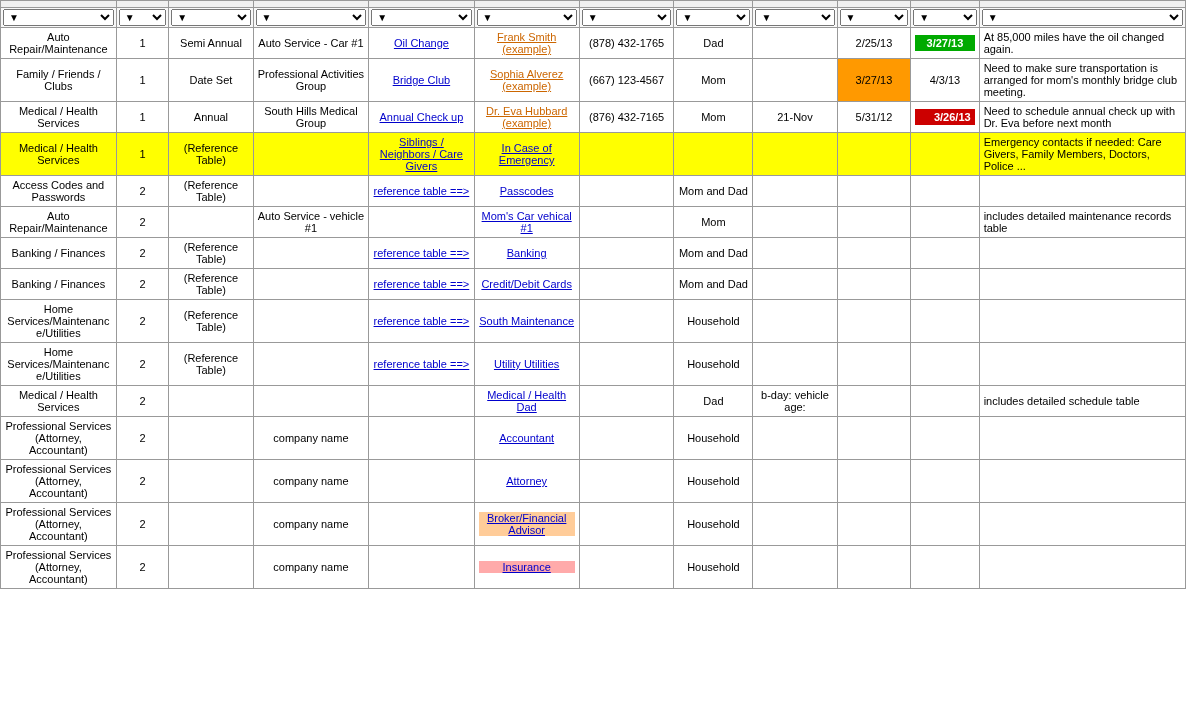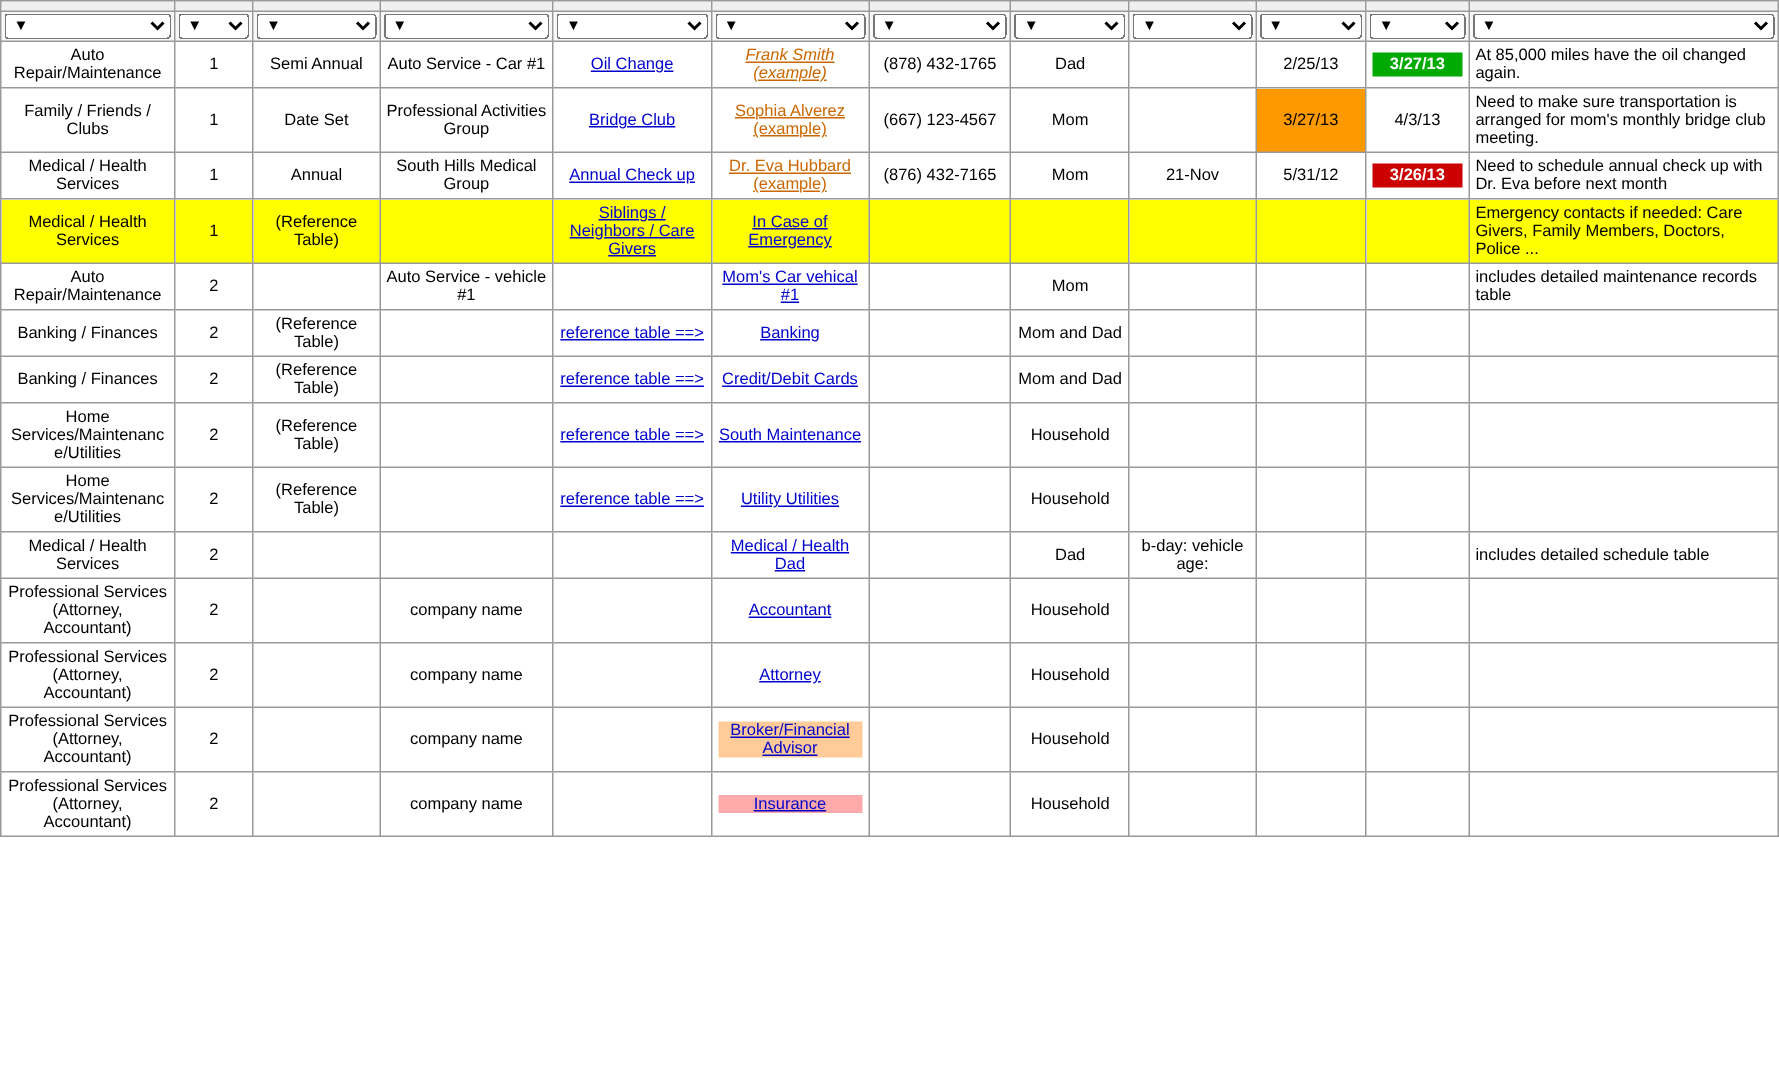--- a/index.html
+++ b/index.html
@@ -109,21 +109,21 @@
       <td><select class="filter-select"><option>▼</option></select></td>
     </tr>
   </thead>
   <tbody id="table-body">
   <tr>
     <td class="category-cell" style="">Auto Repair/Maintenance</td>
     <td class="priority-cell" style="">1</td>
     <td style="">Semi Annual</td>
     <td style="">Auto Service - Car #1</td>
     <td style=""><a href="#">Oil Change</a></td>
-    <td style=""><a href="#" style="color:#cc6600;font-style:italic;">Frank Smith (example)</a></td>
+    <td style=""><a href="#" style="color:#cc6600;">Frank Smith (example)</a></td>
     <td style="">(878) 432-1765</td>
     <td style="">Dad</td>
     <td style=""></td>
     <td>2/25/13</td>
     <td style="">
           <span style="background:#00aa00;color:#fff;font-weight:bold;padding:2px 4px;display:block;">3/27/13</span>
         </td>
     <td class="comments-cell" style="">At 85,000 miles have the oil changed again.</td>
   </tr>
       <tr>
@@ -145,39 +145,53 @@
     <td class="priority-cell" style="">1</td>
     <td style="">Annual</td>
     <td style="">South Hills Medical Group</td>
     <td style=""><a href="#">Annual Check up</a></td>
     <td style=""><a href="#" style="color:#cc6600;">Dr. Eva Hubbard (example)</a></td>
     <td style="">(876) 432-7165</td>
     <td style="">Mom</td>
     <td style="">21-Nov</td>
     <td>5/31/12</td>
     <td style="">
-          <span style="background:#cc0000;color:#fff;font-weight:bold;padding:2px 4px;display:block;">3/26/13</span>
+          <span style="background:#cc0000;color:#fff;font-weight:bold;padding:2px 4px;display:block;text-align:right;">3/26/13</span>
         </td>
     <td class="comments-cell" style="">Need to schedule annual check up with Dr. Eva before next month</td>
   </tr>
       <tr style="background-color: rgb(255, 255, 0);">
     <td class="category-cell" style="background:#ffff00;">Medical / Health Services</td>
     <td class="priority-cell" style="background:#ffff00;">1</td>
     <td style="background:#ffff00;">(Reference Table)</td>
     <td style="background:#ffff00;"></td>
     <td style="background:#ffff00;"><a href="#">Siblings / Neighbors / Care Givers</a></td>
     <td style="background:#ffff00;margin-left:44px;"><a href="#" style="color:#0000cc;">In Case of Emergency</a></td>
     <td style="background:#ffff00;"></td>
     <td style="background:#ffff00;"></td>
     <td style="background:#ffff00;"></td>
     <td></td>
     <td style="background:#ffff00;"></td>
     <td class="comments-cell" style="background:#ffff00;">Emergency contacts if needed: Care Givers, Family Members, Doctors, Police ...</td>
   </tr>
       <tr>
+    <td class="category-cell" style="">Access Codes and Passwords</td>
+    <td class="priority-cell" style="">2</td>
+    <td style="">(Reference Table)</td>
+    <td style=""></td>
+    <td style=""><a href="#">reference table ==&gt;</a></td>
+    <td style=""><a href="#" style="color:#0000cc;">Passcodes</a></td>
+    <td style=""></td>
+    <td style="">Mom and Dad</td>
+    <td style=""></td>
+    <td></td>
+    <td style=""></td>
+    <td class="comments-cell" style=""></td>
+  </tr>
+      <tr>
     <td class="category-cell" style="">Auto Repair/Maintenance</td>
     <td class="priority-cell" style="">2</td>
     <td style=""></td>
     <td style="">Auto Service - vehicle #1</td>
     <td style=""></td>
     <td style=""><a href="#" style="color:#0000cc;">Mom's Car vehical #1</a></td>
     <td style=""></td>
     <td style="">Mom</td>
     <td style=""></td>
     <td></td>

